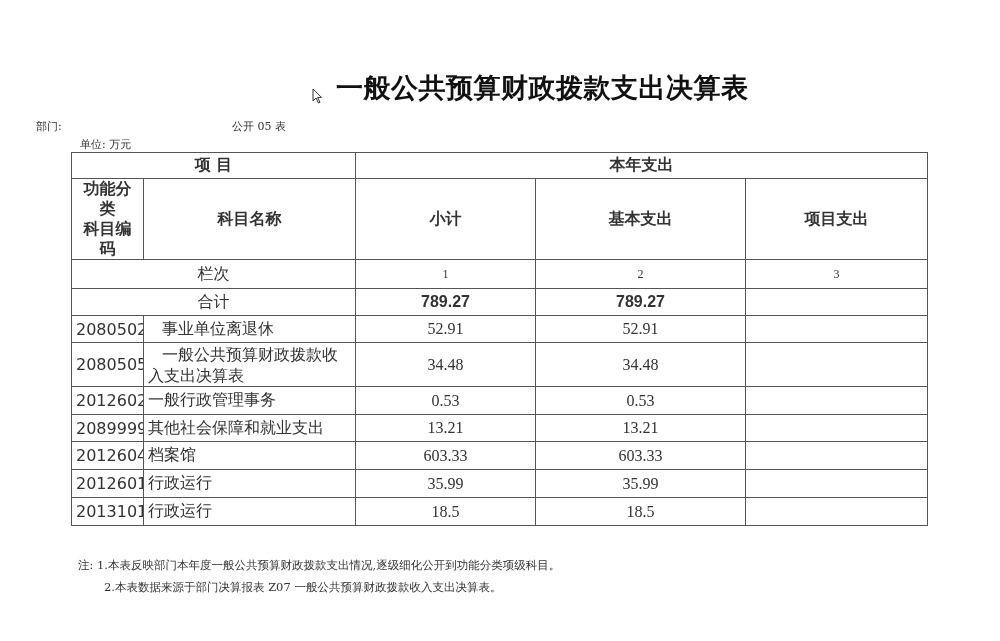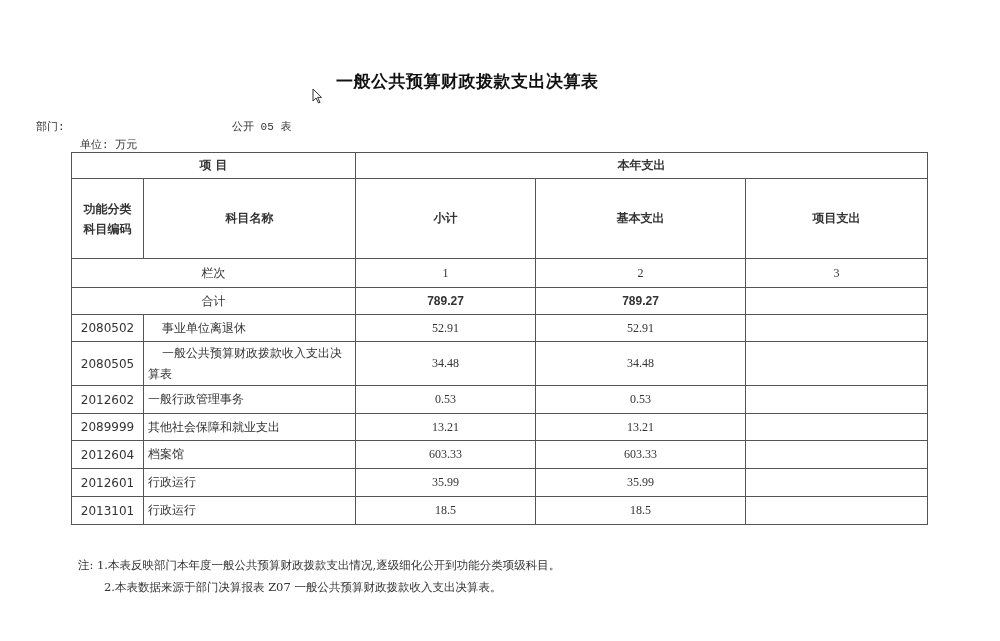--- a/index.html
+++ b/index.html
@@ -1,24 +1,24 @@
 <!DOCTYPE html>
 <html><head>
 <meta charset="utf-8">
 <style>
   html, body { margin:0; padding:0; background:#ffffff; }
   body { width:1000px; height:641px; position:relative; overflow:hidden;
          font-family:"DejaVu Serif","Liberation Serif",serif; color:#222; }
-  .title { position:absolute; left:336px; top:70px; font-size:17px; font-weight:bold;
+  .title { position:absolute; left:336px; top:70px; font-size:27px; font-weight:bold;
            color:#111; letter-spacing:0.5px; font-family:"DejaVu Serif",serif; }
   .cursor { position:absolute; left:312px; top:88px; width:12px; height:16px; }
-  .meta { position:absolute; font-size:11px; color:#333;font-family:Liberation Mono, monospace; }
+  .meta { position:absolute; font-size:11px; color:#333; }
   table.main { position:absolute; left:71px; top:152px; border-collapse:collapse;
                width:856px; table-layout:fixed; border:1.5px solid #333; }
-  table.main td { border:1px solid #555; font-size:12px; text-align:center; padding:0 4px;
+  table.main td { border:1px solid #555; font-size:16px; text-align:center; padding:0 4px;
                   color:#333; overflow:hidden; }
   .hdr { font-weight:bold; font-size:11.5px; color:#111; font-family:"DejaVu Sans",sans-serif; }
   .code { font-family:"DejaVu Sans",sans-serif; font-size:13px; text-align:right; color:#111; }
   .name { text-align:left !important; font-size:12.5px; }
   .indent { text-indent:14px;margin-top:40px; }
   .bold-num { font-weight:bold; font-family:"Liberation Sans",sans-serif; font-size:12.5px; color:#111;margin-top:8px; }
   .num { font-family:"Liberation Serif",serif; font-size:13px; color:#444; }
   .light { color:#555; font-size:11.5px; }
   .notes { position:absolute; left:78px; font-size:11.5px; color:#333; }
 </style>

